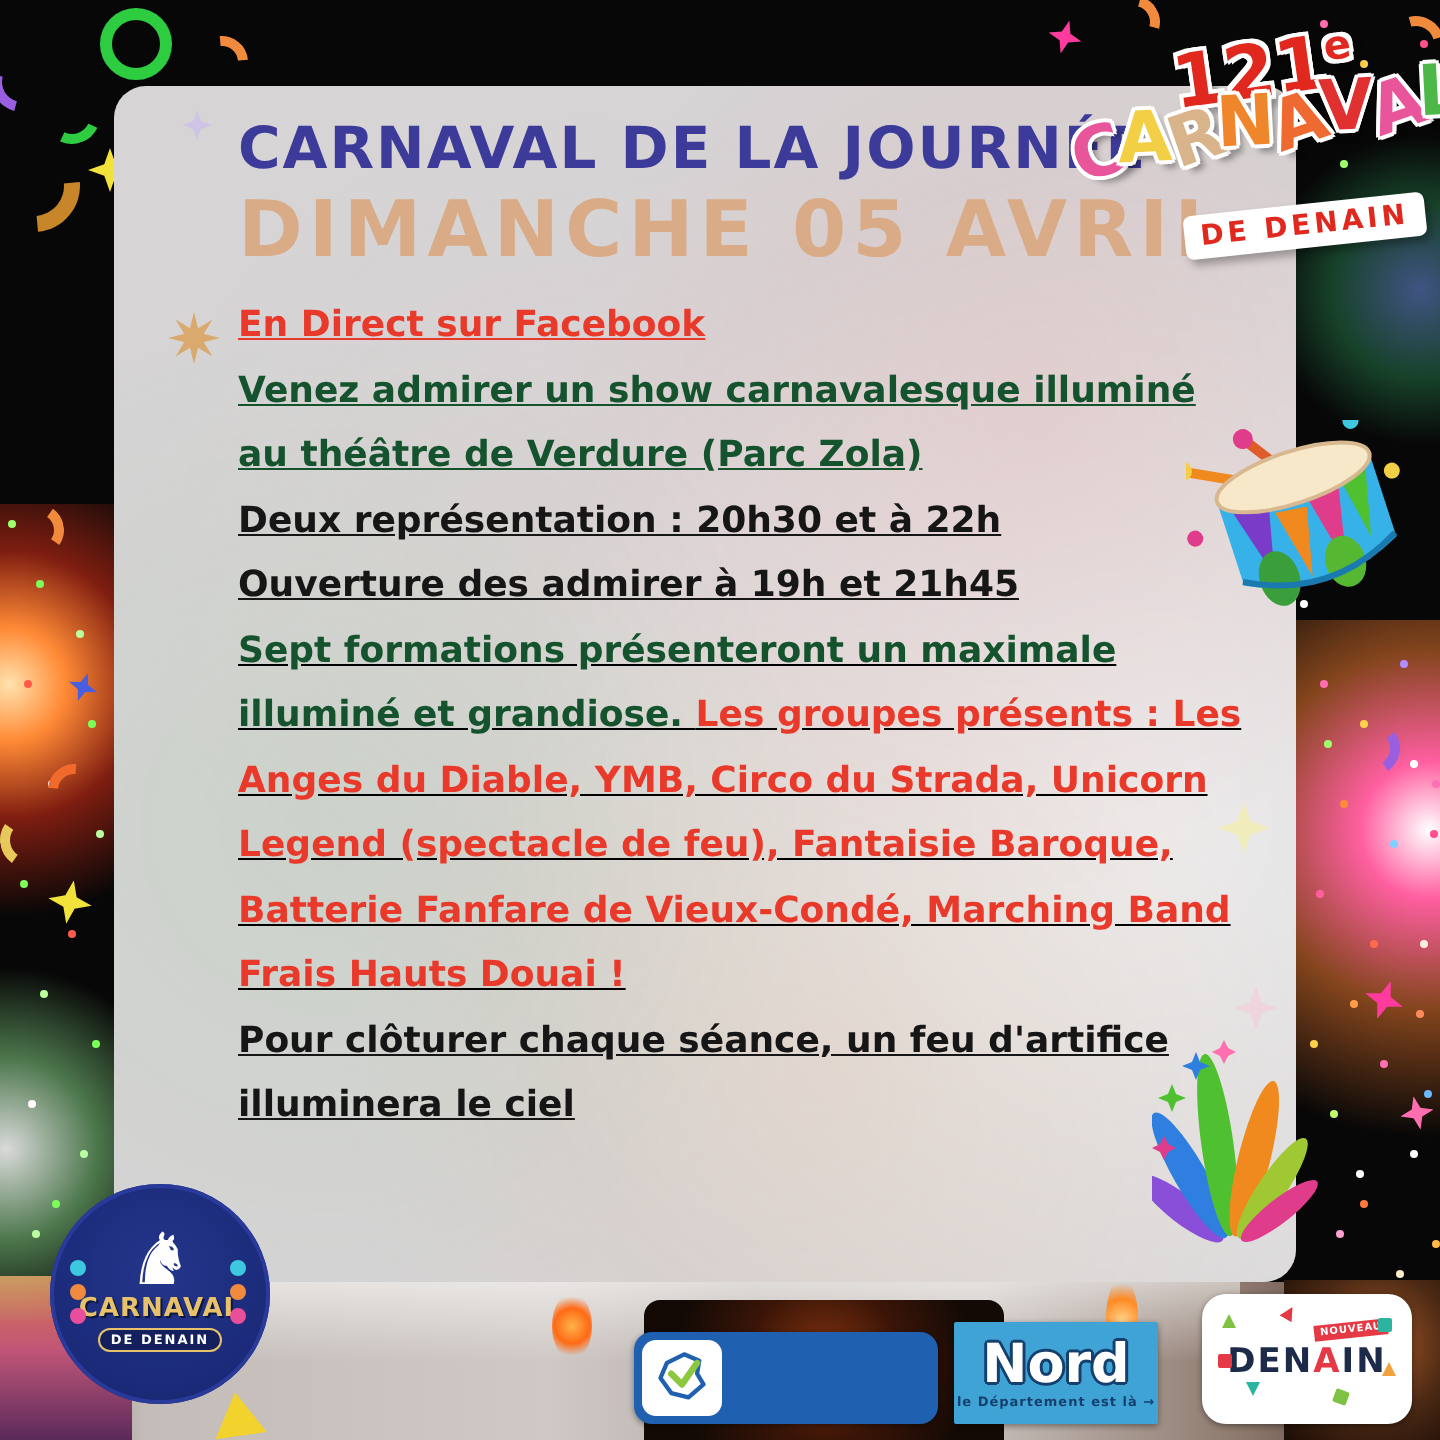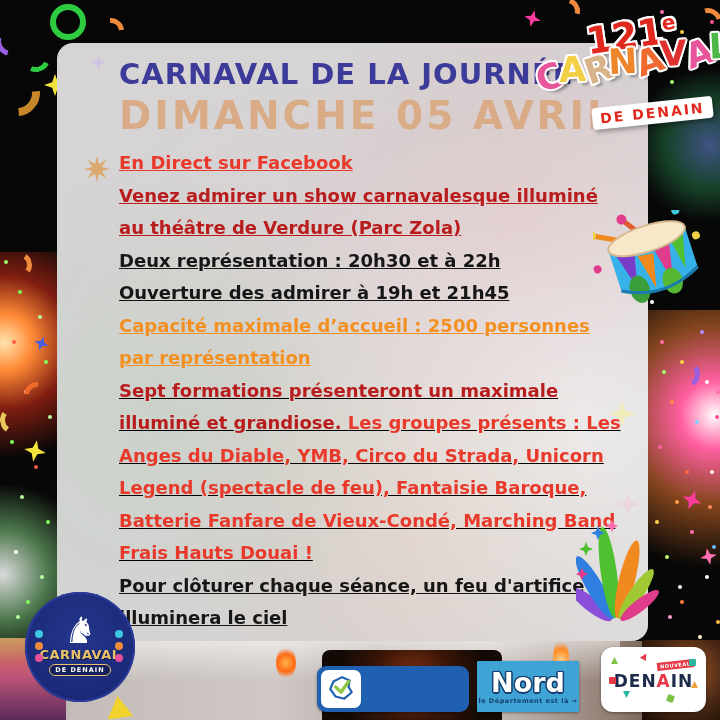--- a/index.html
+++ b/index.html
@@ -65,21 +65,21 @@
 
   .title{position:absolute;left:62px;top:14px;font-size:29px;font-weight:800;letter-spacing:1px;
          color:#3d3b99;}
   .subtitle{position:absolute;left:62px;top:50px;font-size:39px;font-weight:700;letter-spacing:3px;
          color:#d9ac87;}
 
   .program{position:absolute;left:62px;top:104px;width:502px;font-size:18px;font-weight:700;
            line-height:32.5px;}
   .program p{margin:0;text-decoration:underline;}
   .t-red{color:#e8392b;}
-  .t-navy{color:#b91c1c;}
+  .t-navy{color:#14532d;}
   .t-black{color:#161616;}
   .t-orange{color:#f39021;}
 
   
   .star8{position:absolute;left:27px;top:113px;width:26px;height:26px;}
   .star8 i{position:absolute;inset:0;display:block;background:#d9a96e;
     clip-path:polygon(50% 0%,60% 40%,100% 50%,60% 60%,50% 100%,40% 60%,0% 50%,40% 40%);}
   .star8 i:last-child{transform:rotate(45deg);}
 
   
@@ -190,21 +190,20 @@
       <span class="star8">
           <i></i>
           <i></i>
         </span>
 
       <div class="program">
         <p class="t-red">En Direct sur Facebook</p>
         <p class="t-navy">Venez admirer un show carnavalesque illuminé au théâtre de Verdure (Parc Zola)</p>
         <p class="t-black">Deux représentation : 20h30 et à 22h</p>
         <p class="t-black">Ouverture des admirer à 19h et 21h45</p>
-        <p class="t-orange">Capacité maximale d’accueil : 2500 personnes par représentation</p>
         <p><span class="t-navy">Sept formations présenteront un maximale illuminé et grandiose. </span><span class="t-red">Les groupes présents : Les Anges du Diable, YMB, Circo du Strada, Unicorn Legend (spectacle de feu), Fantaisie Baroque, Batterie Fanfare de Vieux-Condé, Marching Band Frais Hauts Douai !</span></p>
         <p class="t-black">Pour clôturer chaque séance, un feu d'artifice illuminera le ciel</p>
       </div>
 
       <div class="cf cf-star" style="left:34px;top:12px;width:15px;height:15px;background:#cfc2e8;opacity:.9;"></div>
       <div class="cf cf-star" style="left:552px;top:358px;width:26px;height:26px;background:#f2ecb4;opacity:.85;"></div>
       <div class="cf cf-star" style="left:560px;top:450px;width:22px;height:22px;background:#f0d2dc;opacity:.85;"></div>
     </div>
   </div>
 

